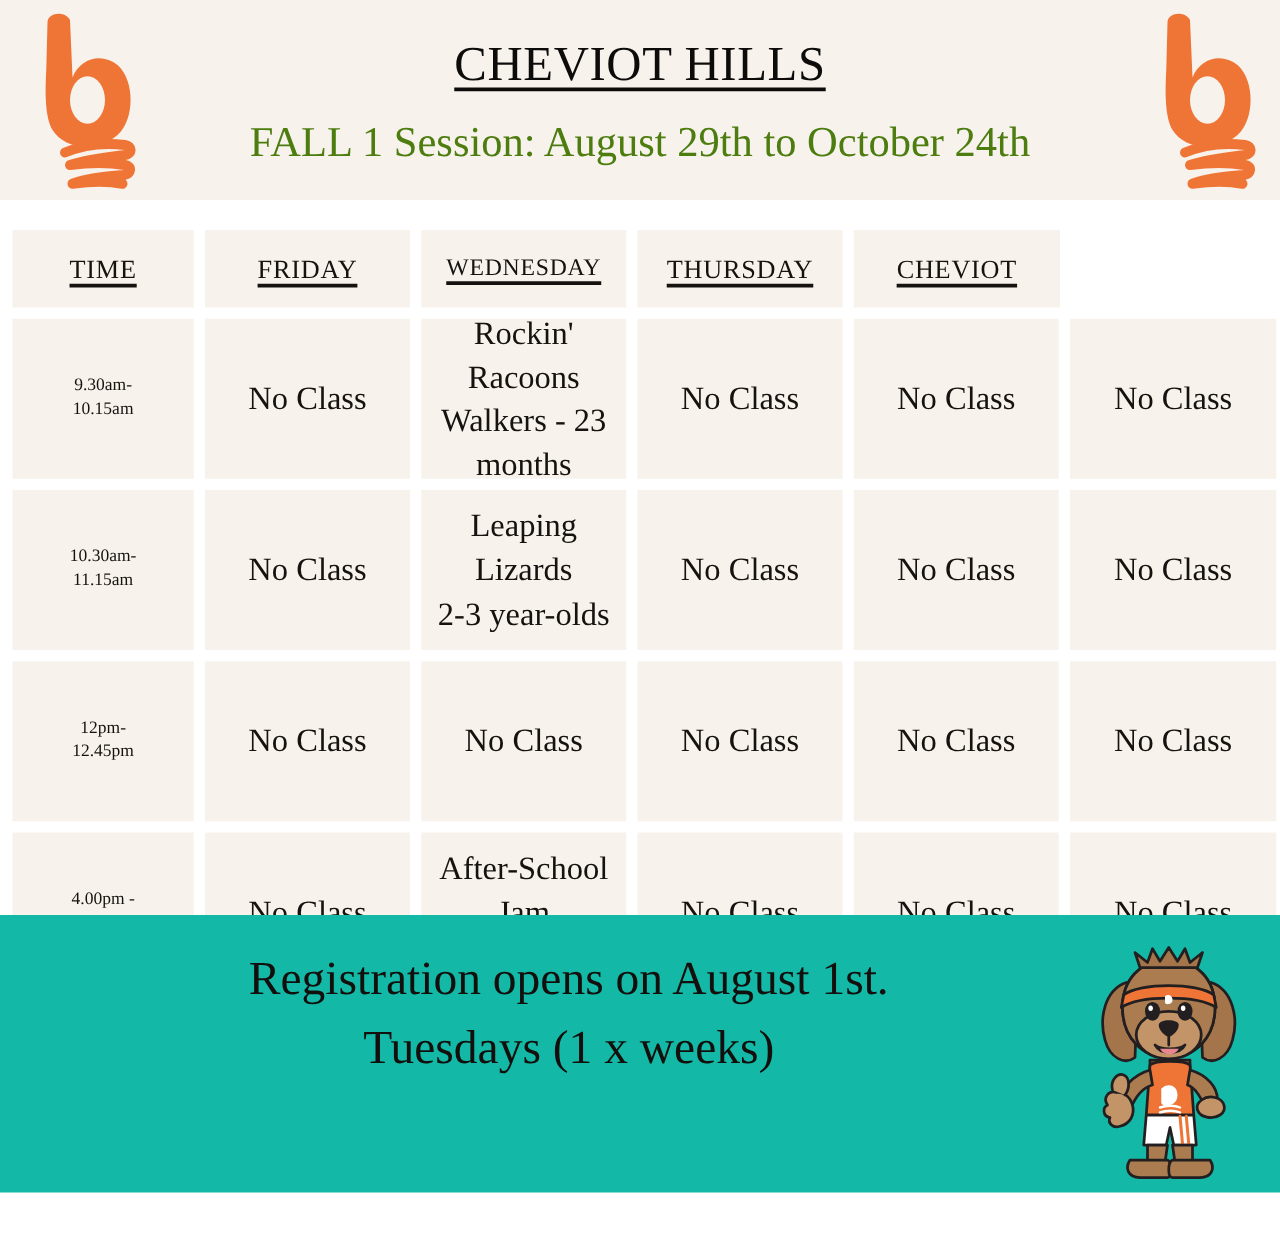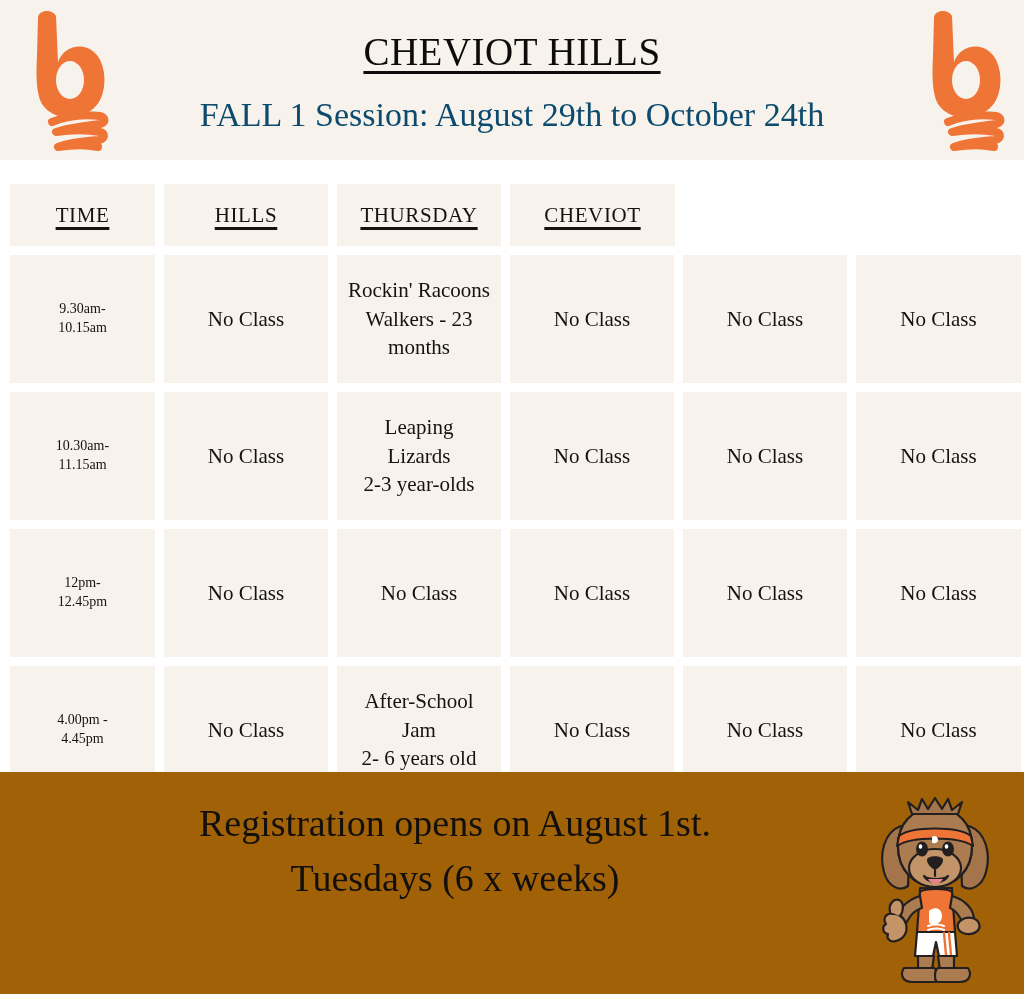--- a/index.html
+++ b/index.html
@@ -46,21 +46,21 @@
     color: #0d0c0b;
     text-decoration: underline;
     text-underline-offset: 6px;
     text-decoration-thickness: 3px;
     line-height: 1.1;
     white-space: nowrap;
   }
   .subtitle {
     margin-top: 22px;
     font-size: 34px;
-    color: #0c4a6e;
+    color: #4d7c0f;
     line-height: 1.1;
     white-space: nowrap;
   }
 
   
   .logo {
     position: absolute;
     top: 4px;
     width: 112px;
     height: 148px;
@@ -104,38 +104,38 @@
     font-size: 21px;
     letter-spacing: 0.6px;
     text-decoration: underline;
     text-underline-offset: 5px;
     text-decoration-thickness: 2.5px;
   }
   .header-row .cell.small { font-size: 19px; }
 
   .body-row .cell {
     height: 128px;
-    font-size: 21px;
+    font-size: 26px;
     line-height: 1.35;
   }
   .body-row .cell.col-time { font-size: 14px; }
 
   .cell-text {
     display: block;
     width: 100%;
   }
 
   
   .footer-band {
     position: absolute;
     left: 0;
-    top: 772px;
+    top: 732px;
     width: 1024px;
     height: 222px;
-    background: #a16207;
+    background: #14b8a6;
   }
   .footer-text {
     position: absolute;
     left: 40px;
     top: 24px;
     width: 830px;
     text-align: center;
     color: #120f0d;
     font-size: 38px;
     line-height: 1.45;
@@ -180,21 +180,24 @@
     </svg>
   </div>
 
   <div class="table">
 
     <div class="row header-row">
       <div class="cell col-time">
         <span class="cell-text">TIME</span>
       </div>
       <div class="cell col-day">
-        <span class="cell-text">HILLS</span>
+        <span class="cell-text">FRIDAY</span>
+      </div>
+      <div class="cell col-day small">
+        <span class="cell-text">WEDNESDAY</span>
       </div>
       <div class="cell col-day">
         <span class="cell-text">THURSDAY</span>
       </div>
       <div class="cell col-day wide">
         <span class="cell-text">CHEVIOT</span>
       </div>
     </div>
 
     <div class="row body-row">
@@ -279,21 +282,21 @@
       <div class="cell col-day wide">
         <span class="cell-text">No Class</span>
       </div>
     </div>
 
   </div>
 
   <div class="footer-band">
     <div class="footer-text">
       <span class="footer-line">Registration opens on August 1st.</span>
-      <span class="footer-line">Tuesdays (6 x weeks)</span>
+      <span class="footer-line">Tuesdays (1 x weeks)</span>
     </div>
 
     <div class="mascot">
       <svg viewBox="0 0 150 196" xmlns="http://www.w3.org/2000/svg">
         <g stroke="#231f20" stroke-width="2.2" stroke-linejoin="round" stroke-linecap="round">
 
           <path d="M41 34 C24 40, 19 62, 24 80 C28 95, 40 100, 48 94 L50 44 Z" fill="#a4754a"></path>
           <path d="M109 34 C126 40, 131 62, 126 80 C122 95, 110 100, 102 94 L100 44 Z" fill="#a4754a"></path>
 
           <path d="M75 16 C52 16, 38 32, 38 54 C38 78, 54 94, 75 94 C96 94, 112 78, 112 54 C112 32, 98 16, 75 16 Z" fill="#b8seq" fill-opacity="0"></path>

